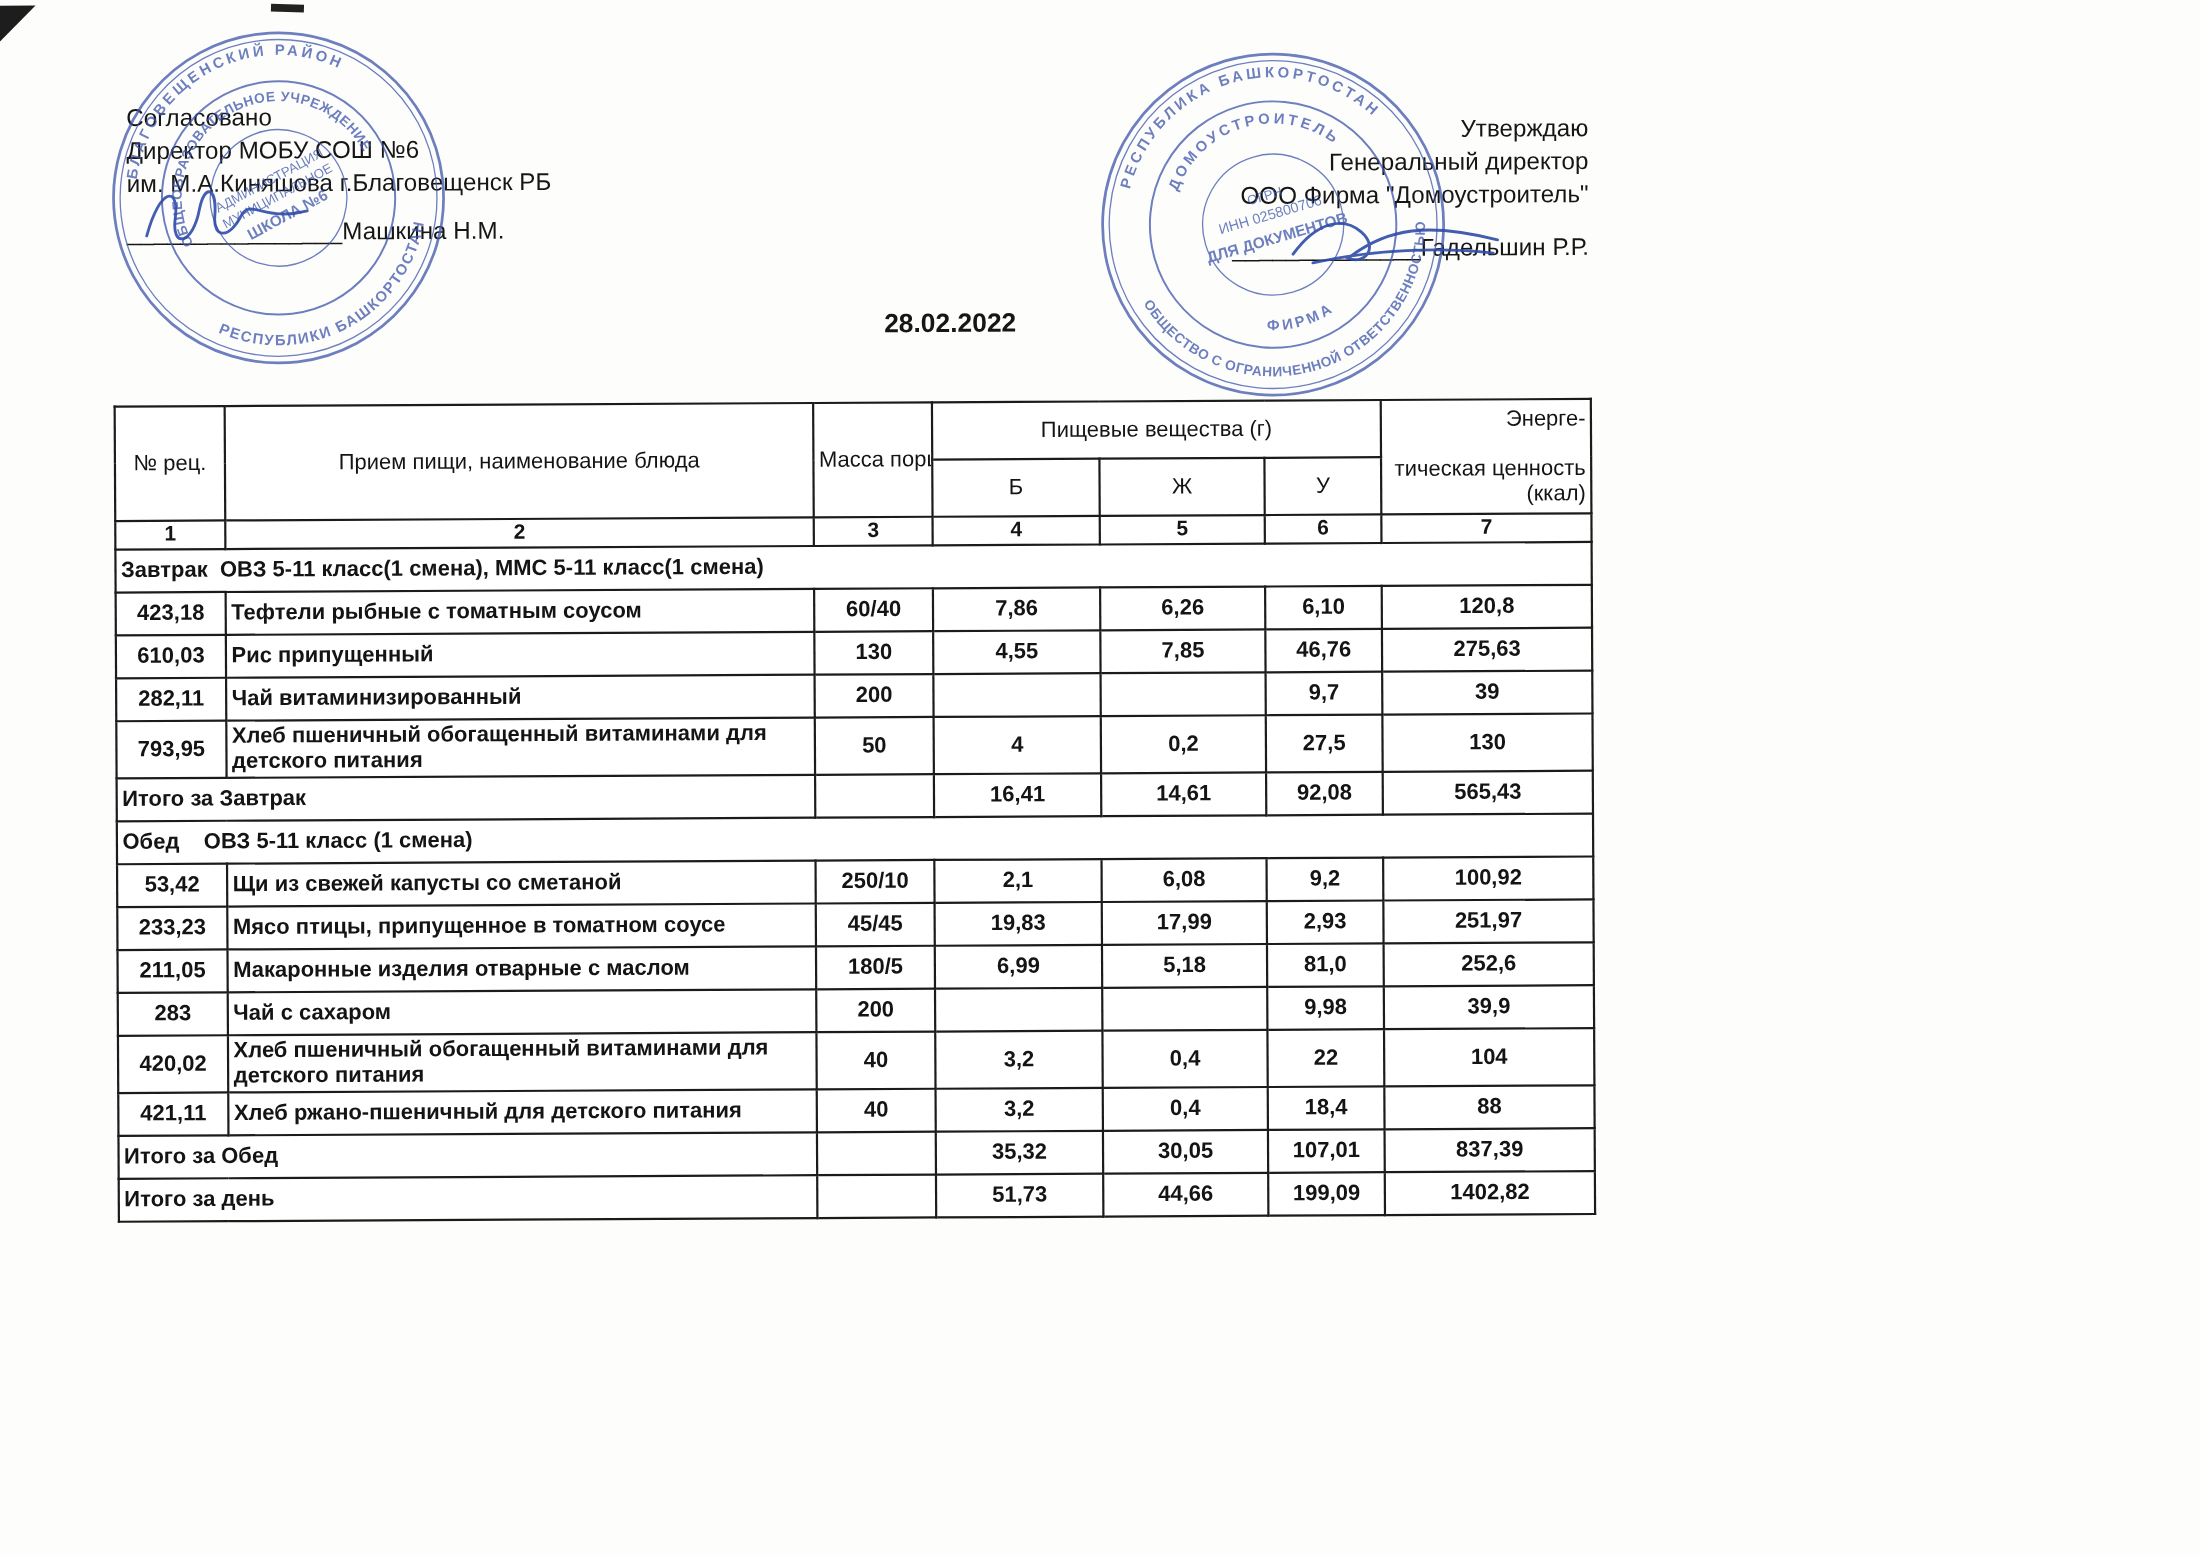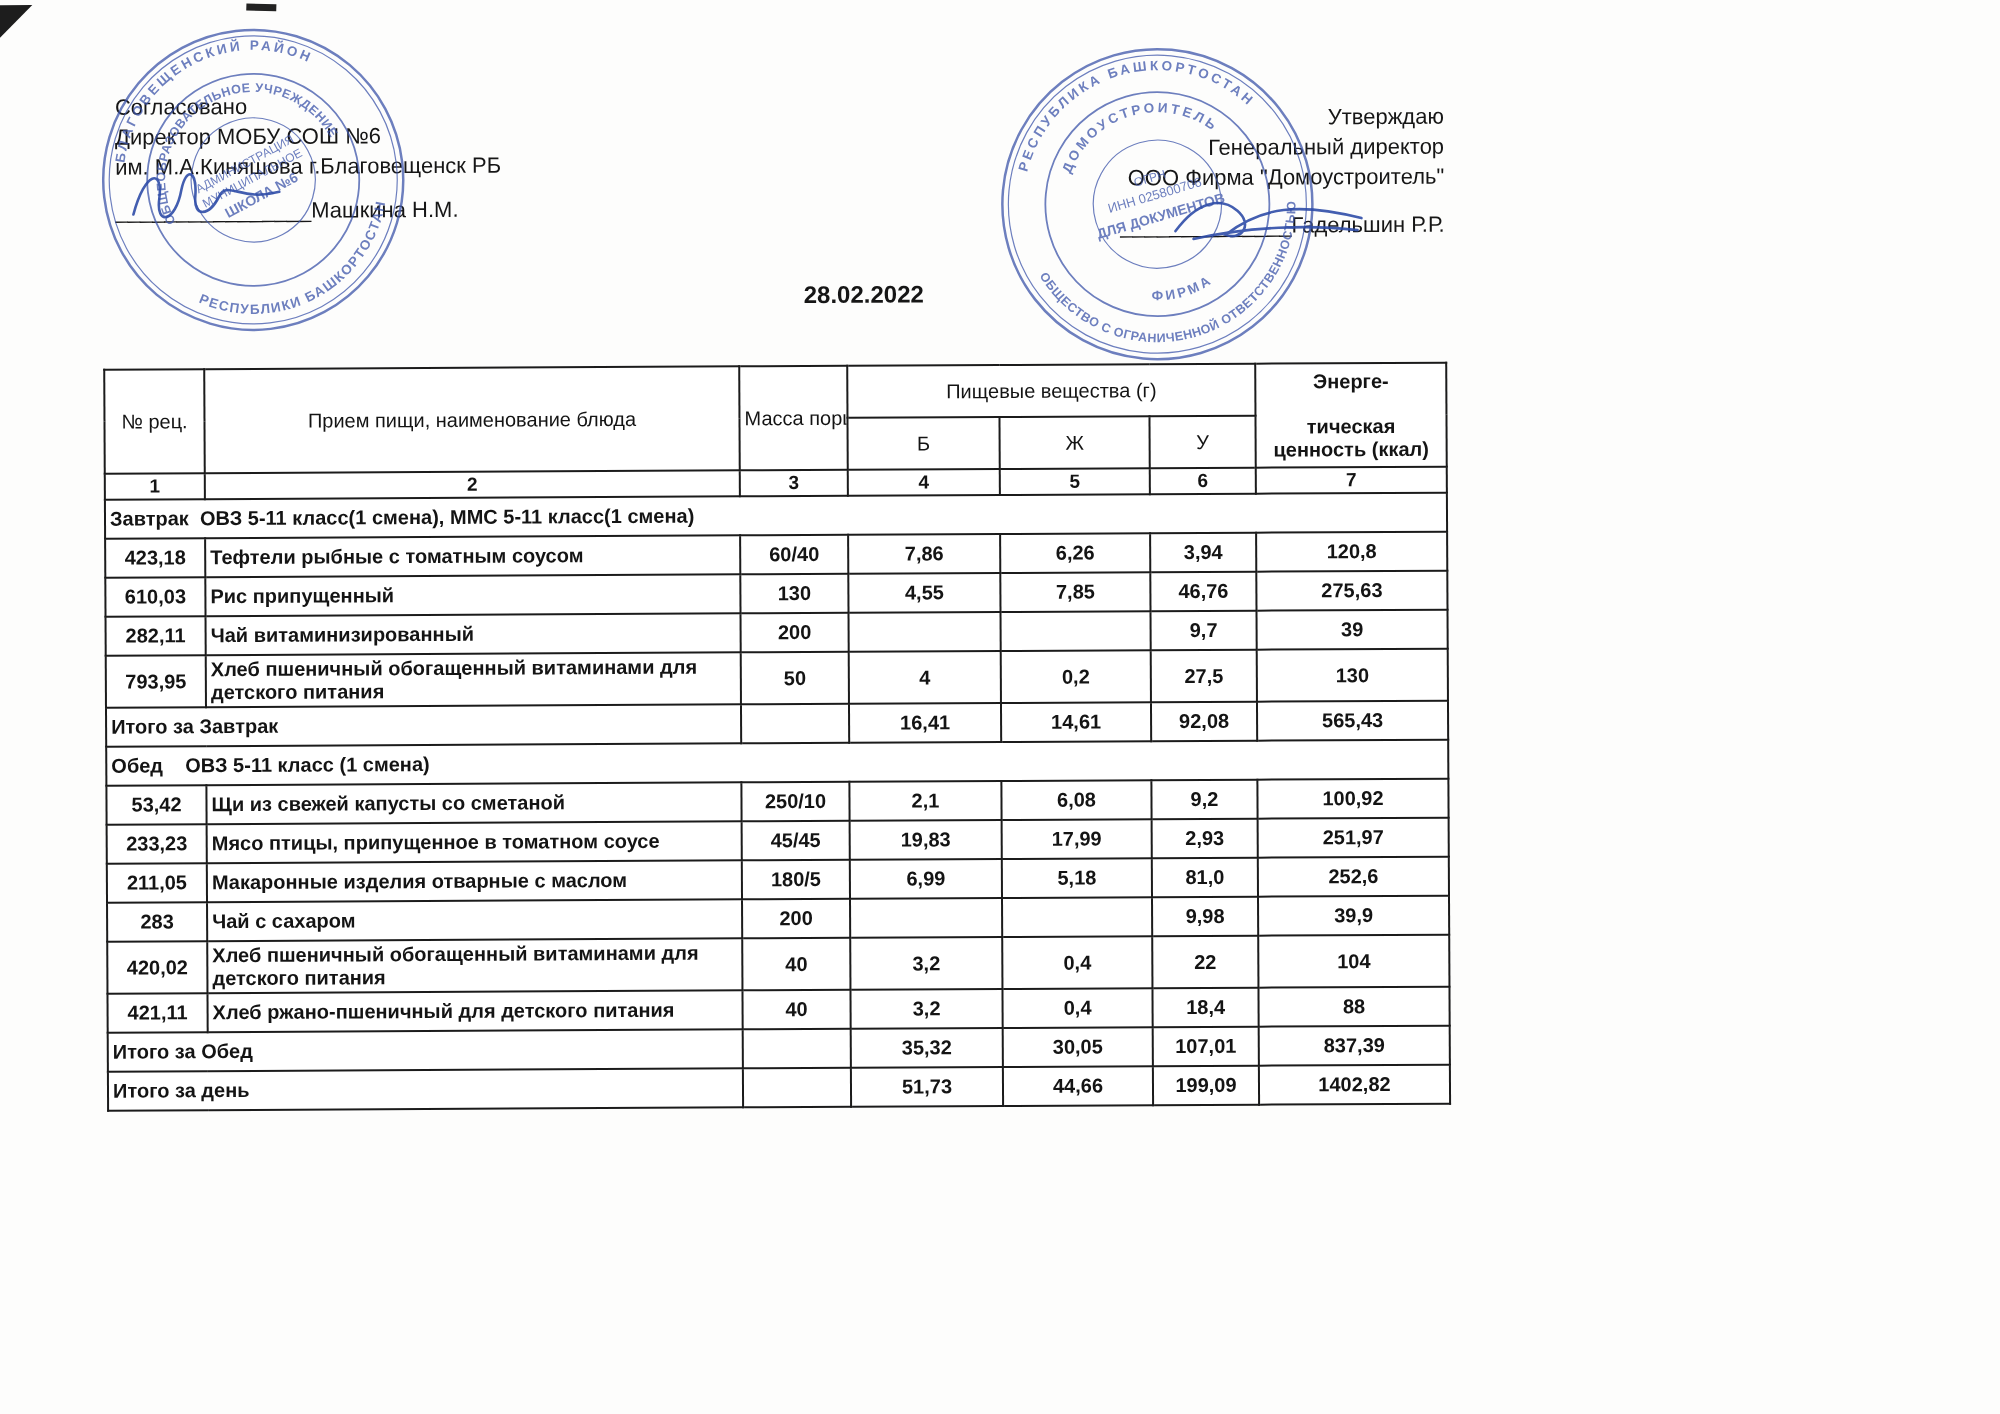--- a/index.html
+++ b/index.html
@@ -48,21 +48,21 @@
 
   
   .menu-table{position:absolute;left:105px;top:364px;width:1342px;z-index:1;
     border-collapse:collapse;table-layout:fixed;background:#fff;}
   .menu-table th,.menu-table td{border:2px solid #1b1b1b;font-size:20px;
     padding:2px 4px;vertical-align:middle;color:#141414;overflow:hidden;}
   .menu-table thead th{font-weight:normal;text-align:center;height:46px;}
   .menu-table thead .num-row th{height:24px;font-size:19px;font-weight:bold;padding:0;}
   .th-mass{white-space:nowrap;font-size:18px;padding:2px 0;}
   .th-energy{font-size:17.5px;}
-  .energy-line{display:block;text-align:center;font-weight:bold;}
+  .energy-line{display:block;text-align:right;}
   .energy-line + .energy-line{margin-top:22px;}
   .menu-table tbody td{font-weight:bold;height:33px;}
   .cell-center{text-align:center;}
   .cell-left{text-align:left;padding-left:9px;}
   .section-cell{text-align:left;padding-left:6px;white-space:pre;height:30px;}
   .total-label{text-align:left;white-space:pre;padding-left:4px;}
   .total-value{text-align:center;}
 </style>
 </head>
 <body>
@@ -187,21 +187,21 @@
     <tbody>
         <tr>
           <td colspan="7" class="section-cell">Завтрак  ОВЗ 5-11 класс(1 смена), ММС 5-11 класс(1 смена)</td>
         </tr>
         <tr>
           <td class="cell-center">423,18</td>
           <td class="cell-left">Тефтели рыбные с томатным соусом</td>
           <td class="cell-center">60/40</td>
           <td class="cell-center">7,86</td>
           <td class="cell-center">6,26</td>
-          <td class="cell-center">3,94</td>
+          <td class="cell-center">6,10</td>
           <td class="cell-center">120,8</td>
         </tr>
         <tr>
           <td class="cell-center">610,03</td>
           <td class="cell-left">Рис припущенный</td>
           <td class="cell-center">130</td>
           <td class="cell-center">4,55</td>
           <td class="cell-center">7,85</td>
           <td class="cell-center">46,76</td>
           <td class="cell-center">275,63</td>

